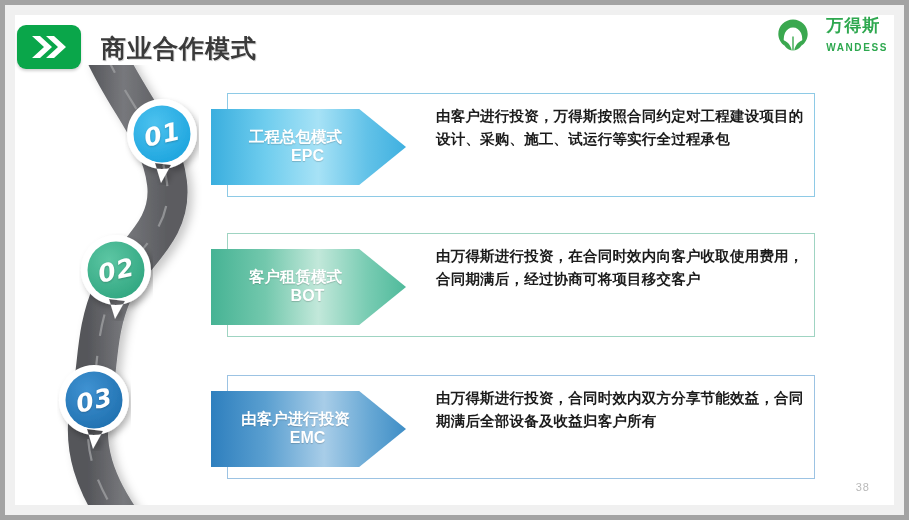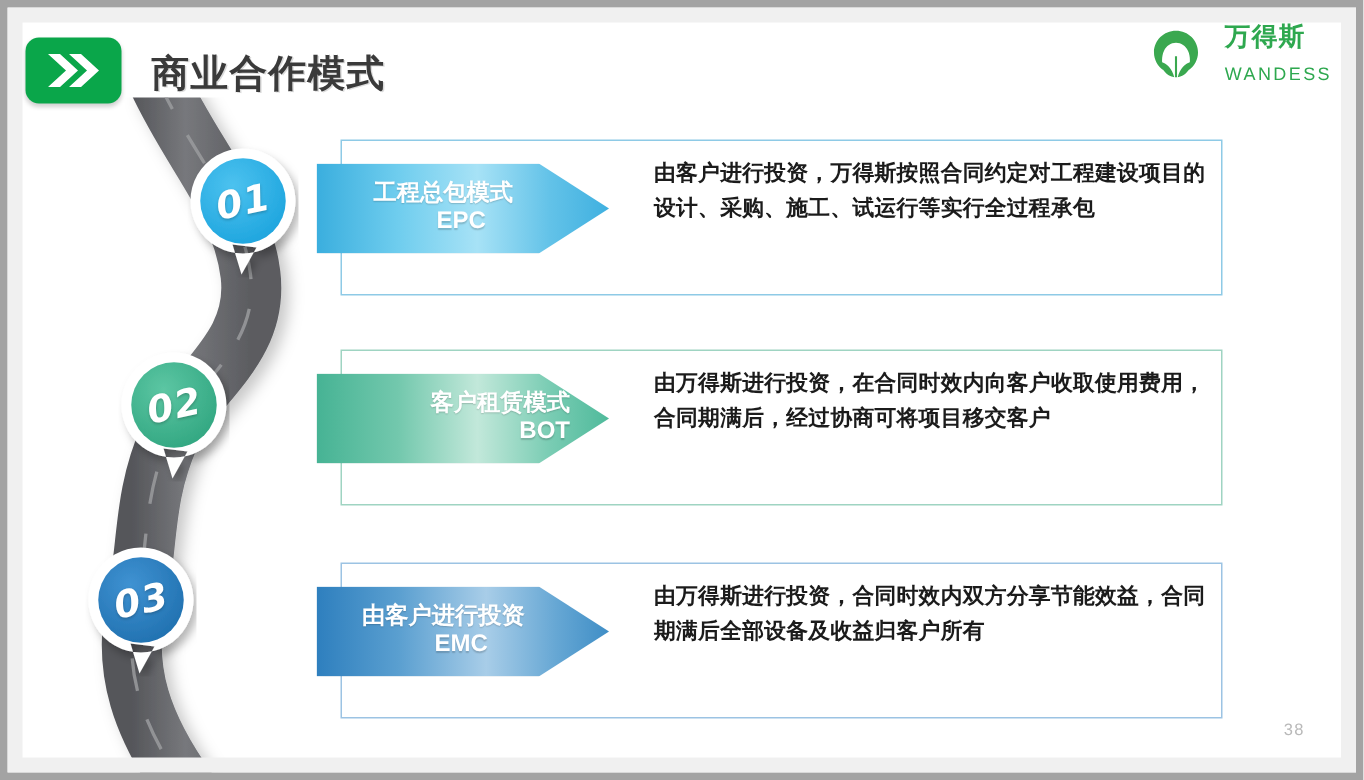--- a/index.html
+++ b/index.html
@@ -45,21 +45,21 @@
     position:absolute;right:16px;top:12px;
     display:flex;align-items:center;gap:16px;
   }
   .brand-mark{width:34px;height:34px;display:block;}
   .brand-text{display:flex;flex-direction:column;line-height:1;}
   .brand-cn{
     font-size:17px;font-weight:bold;color:#2ea84f;letter-spacing:1px;
     font-family:"DejaVu Sans","Liberation Sans",sans-serif;
   }
   .brand-en{
-    font-size:12px;font-weight:normal;color:#2ea84f;letter-spacing:1.6px;
+    font-size:10px;font-weight:bold;color:#2ea84f;letter-spacing:1.6px;
     margin-top:9px;
   }
 
   
   .road-wrap{position:absolute;left:28px;top:60px;width:200px;height:450px;z-index:1;}
 
   
   .badge{
     position:absolute;z-index:6;
     width:74px;height:88px;
@@ -83,21 +83,21 @@
   
   .row{position:absolute;z-index:5;}
   .row-card{
     position:absolute;left:0;top:0;
     width:588px;height:104px;
     background:#ffffff;
     box-sizing:border-box;
   }
   .row-arrow{
     position:absolute;left:-16px;top:16px;
-    width:195px;height:60px;
+    width:195px;height:76px;
     display:flex;flex-direction:column;
     align-items:center;justify-content:center;
     color:#ffffff;
     filter:drop-shadow(2px 3px 3px rgba(0,0,0,.25));
     -webkit-clip-path:polygon(0 0, 76% 0, 100% 50%, 76% 100%, 0 100%);
     clip-path:polygon(0 0, 76% 0, 100% 50%, 76% 100%, 0 100%);
     box-sizing:border-box;
     padding-right:26px;
   }
   .row-arrow .ln1{font-size:15.5px;font-weight:bold;line-height:1.25;text-shadow:0 1px 1px rgba(0,0,0,.18);}
@@ -243,21 +243,21 @@
     <div class="row-card" style="border:1px solid #8ecae6;"></div>
     <div class="row-arrow" style="background:linear-gradient(90deg,#3aaede 0%,#6fcdee 28%,#a7e2f6 55%,#62c2e8 80%,#3fb0e0 100%);">
       <span class="ln1">工程总包模式</span>
       <span class="ln2">EPC</span>
     </div>
     <div class="row-desc">由客户进行投资，万得斯按照合同约定对工程建设项目的设计、采购、施工、试运行等实行全过程承包</div>
   </div>
 
   <div class="row row-2">
     <div class="row-card" style="border:1px solid #9fd4c2;"></div>
-    <div class="row-arrow" style="background:linear-gradient(90deg,#46b394 0%,#73c8ad 28%,#c2e8da 55%,#79ccb3 80%,#4fba9b 100%);align-items:flex-end;">
+    <div class="row-arrow" style="background:linear-gradient(90deg,#46b394 0%,#73c8ad 28%,#c2e8da 55%,#79ccb3 80%,#4fba9b 100%);">
       <span class="ln1">客户租赁模式</span>
       <span class="ln2">BOT</span>
     </div>
     <div class="row-desc">由万得斯进行投资，在合同时效内向客户收取使用费用，合同期满后，经过协商可将项目移交客户</div>
   </div>
 
   <div class="row row-3">
     <div class="row-card" style="border:1px solid #9cc3e3;"></div>
     <div class="row-arrow" style="background:linear-gradient(90deg,#2e7fbe 0%,#5a9fd0 28%,#a8cde8 58%,#66a7d4 82%,#3f8ec6 100%);">
       <span class="ln1">由客户进行投资</span>

